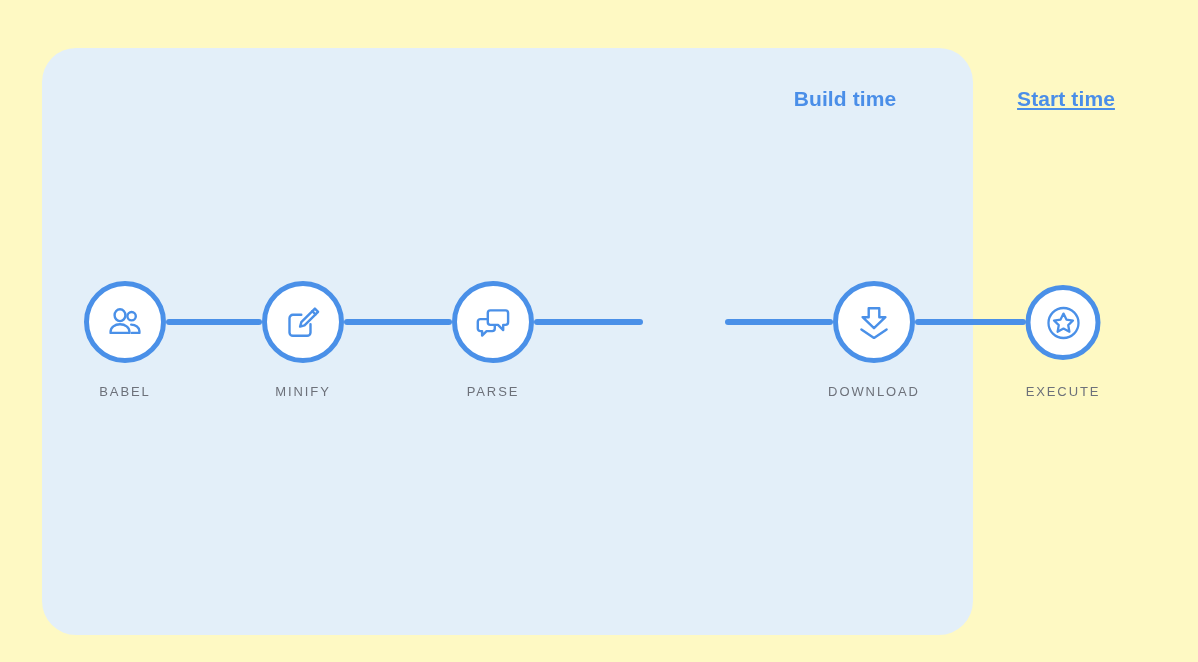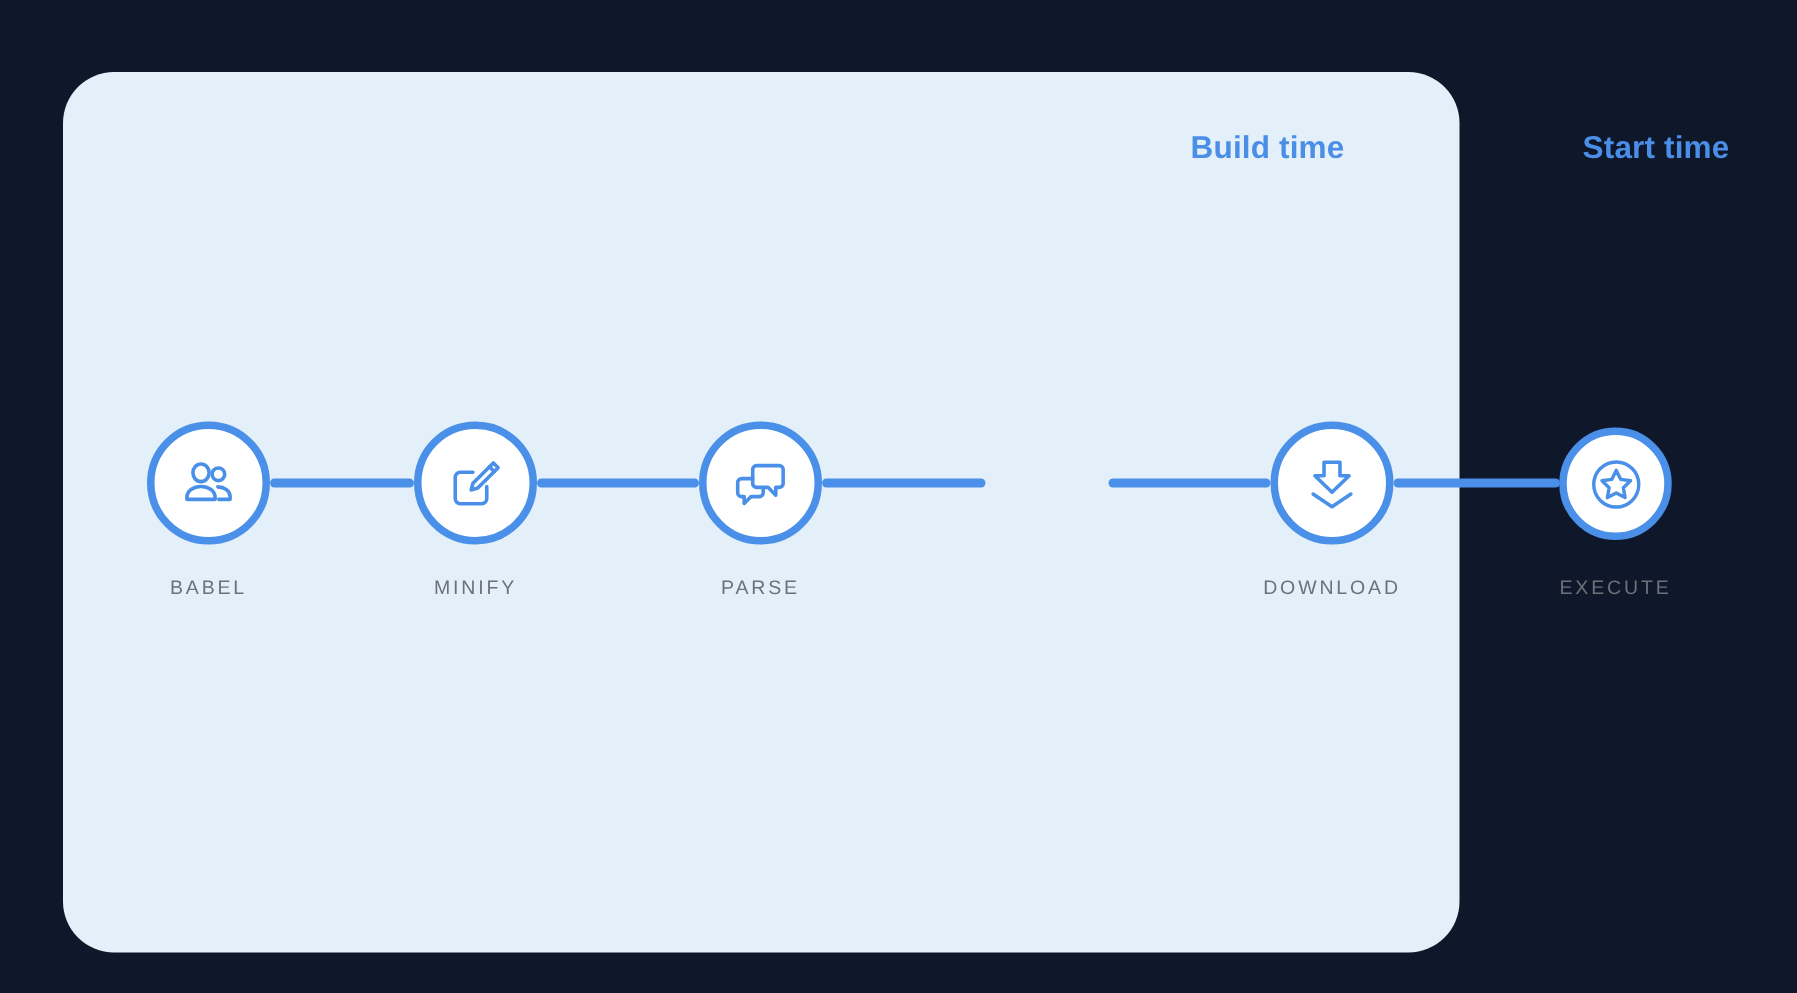--- a/index.html
+++ b/index.html
@@ -11,21 +11,21 @@
     width: 1198px;
     height: 662px;
     background: #faf9fa;
     font-family: "Liberation Sans", sans-serif;
     overflow: hidden;
   }
   #stage {
     position: relative;
     width: 1198px;
     height: 662px;
-    background: #0f172a;
+    background: #fef9c3;
   }
 
   
   #build-panel {
     position: absolute;
     left: 42px;
     top: 48px;
     width: 931px;
     height: 587px;
     background: #e3eff9;
@@ -38,26 +38,26 @@
     top: 84px;
     font-size: 21px;
     font-weight: bold;
     color: #4a8ee8;
     letter-spacing: 0.1px;
     white-space: nowrap;
     transform: translateX(-50%);
     line-height: 30px;
   }
   #phase-build { left: 845px; }
-  #phase-start { left: 1104px; }
+  #phase-start { left: 1066px; text-decoration: underline; }
 
   
   #pipeline {
     position: absolute;
-    left: 14px;
+    left: 0;
     top: 0;
     width: 1148px;
     height: 662px;
   }
 
   .connector {
     position: absolute;
     top: 319px;
     height: 6px;
     background: #4a90e8;

